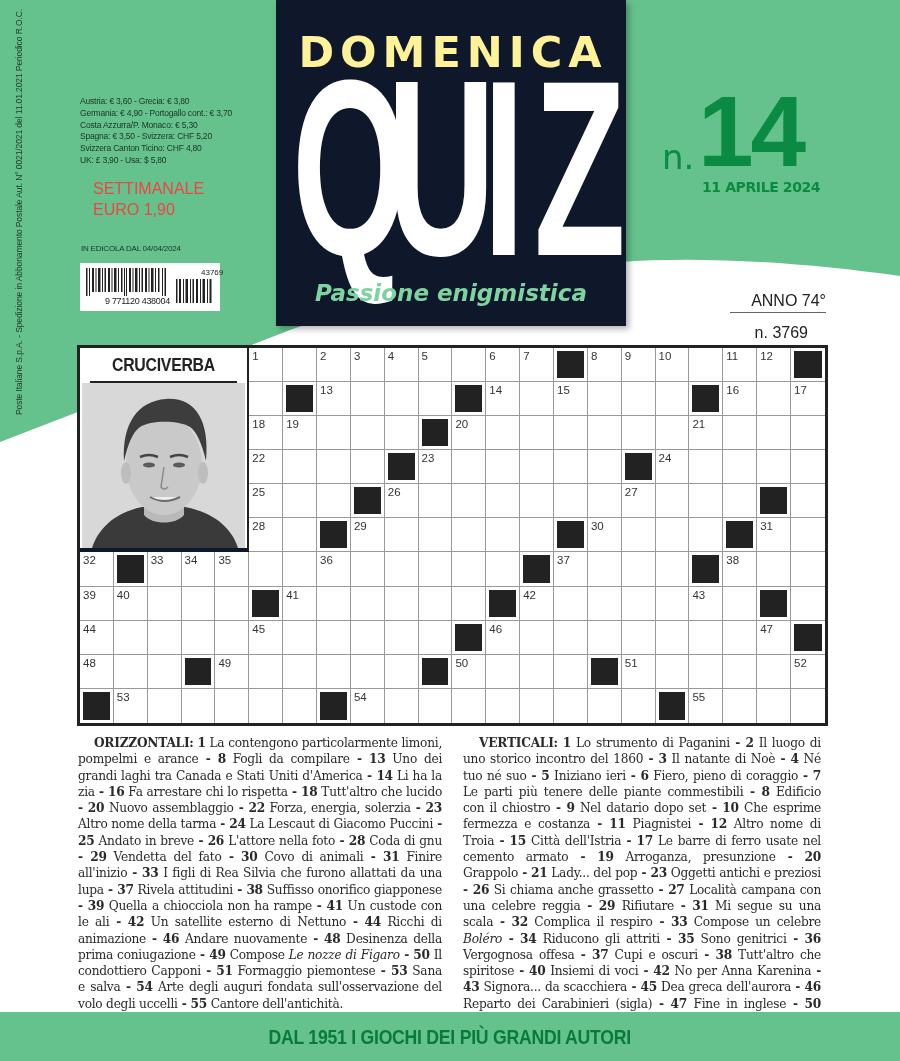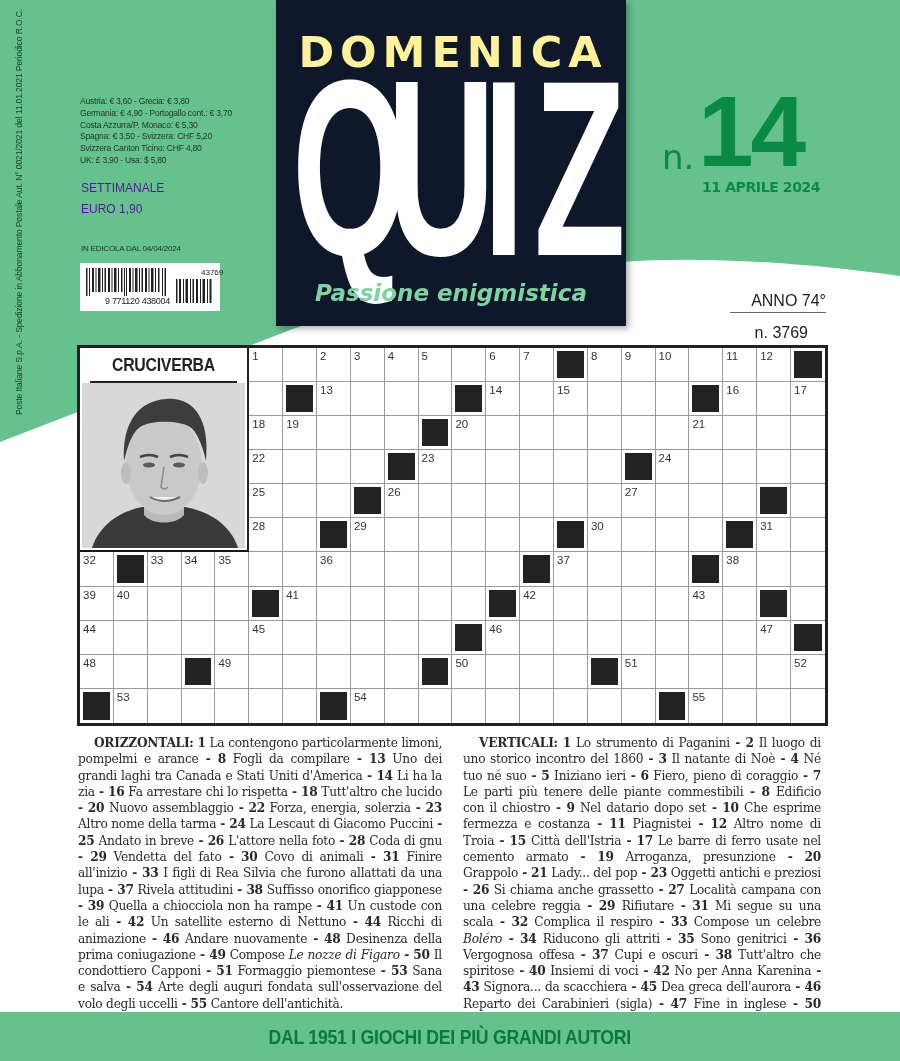--- a/index.html
+++ b/index.html
@@ -1,20 +1,20 @@
 <!DOCTYPE html>
 <html><head>
 <meta charset="utf-8">
 <style>
   html, body { margin:0; padding:0; }
   body { width:900px; height:1061px; position:relative; overflow:hidden; background:#ffffff; font-family:"Liberation Sans", sans-serif; }
   .bg-svg { position:absolute; left:0; top:0; width:900px; height:1061px; }
   .spine { position:absolute; left:14px; top:415px; transform-origin:0 0; transform:rotate(-90deg); font-size:8.5px; color:#1c3a28; white-space:nowrap; letter-spacing:-0.1px; font-family:"Liberation Sans", sans-serif; }
   .prices { position:absolute; left:80px; top:96px; font-size:8.5px; line-height:11.8px; color:#1c3328; letter-spacing:-0.2px; }
-  .weekly { position:absolute; left:81px; top:178px; font-size:12px; line-height:21px; color:#4c1d95; }
+  .weekly { position:absolute; left:93px; top:178px; font-size:16px; line-height:21px; color:#ef4444; }
   .edicola { position:absolute; left:81px; top:244px; font-size:8px; color:#1c3328; letter-spacing:-0.2px; }
   .barcode { position:absolute; left:80px; top:263px; width:140px; height:48px; background:#fff; }
   .barcode .bars1 { position:absolute; left:6px; top:5px; width:80px; height:28px; }
   .barcode .bars2 { position:absolute; left:96px; top:16px; width:36px; height:24px; }
   .barcode .num1 { position:absolute; left:5px; top:33px; font-size:9px; color:#222; letter-spacing:-0.3px;padding-left:20px; }
   .barcode .num2 { position:absolute; left:121px; top:5px; font-size:8px; color:#222; }
   .logo-box { position:absolute; left:276px; top:0; width:350px; height:326px; background:#0f172a; box-shadow:3px 3px 6px rgba(0,0,0,0.3); }
   .logo-top { position:absolute; left:16px; top:28px; width:322px; text-align:center; font-family:"DejaVu Sans", sans-serif; font-weight:bold; font-size:43px; letter-spacing:6px; color:#fff299; line-height:48px; }
   .logo-quiz { position:absolute; left:16px; top:66px; width:322px; height:206px; display:flex; justify-content:space-between; }
   .logo-quiz span { display:block; font-family:"Liberation Sans", sans-serif; font-weight:bold; color:#fff; font-size:250px; line-height:206px; transform:scaleX(0.6); transform-origin:0 0; }
@@ -24,21 +24,21 @@
   .issue .num { position:absolute; left:36px; top:-8px; font-size:100px; font-weight:bold; font-family:"Liberation Sans", sans-serif; letter-spacing:-3px; }
   .issue .date { position:absolute; left:40px; top:97px; font-size:14px; font-weight:bold; white-space:nowrap; font-family:"DejaVu Sans", sans-serif; letter-spacing:-0.4px; }
   .anno { position:absolute; left:730px; top:292px; width:96px; text-align:right; color:#222; font-size:16px; }
   .anno .line1 { border-bottom:1px solid #666; padding-bottom:2px; }
   .anno .line2 { margin-top:11px; padding-right:18px; }
   .grid-wrap { position:absolute; left:77px; top:345px; width:745px; height:375px; border:3px solid #222; box-sizing:content-box; background:#fff; }
   .grid { position:absolute; left:0; top:0; display:grid; grid-template-columns:repeat(22, 33.86px); grid-template-rows:repeat(11, 34.09px); }
   .cell { box-sizing:border-box; border-right:1px solid #999; border-bottom:1px solid #999; position:relative; background:#fff; }
   .cell .num { position:absolute; left:3px; top:2px; font-size:11.5px; color:#333; font-family:"Liberation Sans", sans-serif; }
   .cell.black::after { content:""; position:absolute; left:3px; top:3px; right:3px; bottom:3px; background:#222; }
-  .feature { position:absolute; left:0; top:0; width:169px; height:204px; background:#fff; border-right:2px solid #222; border-bottom:2px solid #0f172a; box-sizing:border-box; z-index:2; }
+  .feature { position:absolute; left:0; top:0; width:169px; height:204px; background:#fff; border-right:2px solid #222; border-bottom:4px solid #0f172a; box-sizing:border-box; z-index:2; }
   .feature .title { height:33px; border-bottom:2px solid #222; text-align:center; font-family:"Liberation Sans", sans-serif; font-weight:bold; font-size:18px; line-height:34px; letter-spacing:-0.3px; color:#222; transform:scaleX(0.88); }
   .feature .photo { position:absolute; left:2px; top:35px; width:163px; height:165px; background:#d9d9d9; overflow:hidden; }
   .clues { position:absolute; top:735px; font-family:"DejaVu Serif", serif; font-size:12.2px; line-height:16.3px; color:#2a2a2a; text-align:justify; letter-spacing:-0.25px; }
   .clues.left { left:78px; width:364px; }
   .clues.right { left:463px; width:358px; }
   .clues b { font-weight:bold; }
   .clues .head { font-weight:bold;margin-top:26px; }
   .clues .indent { display:inline-block; width:16px; }
   .author { float:right; font-style:italic; }
   .footer { position:absolute; left:0; top:1012px; width:900px; height:49px; background:#66c28c; text-align:center;text-decoration:underline; }

